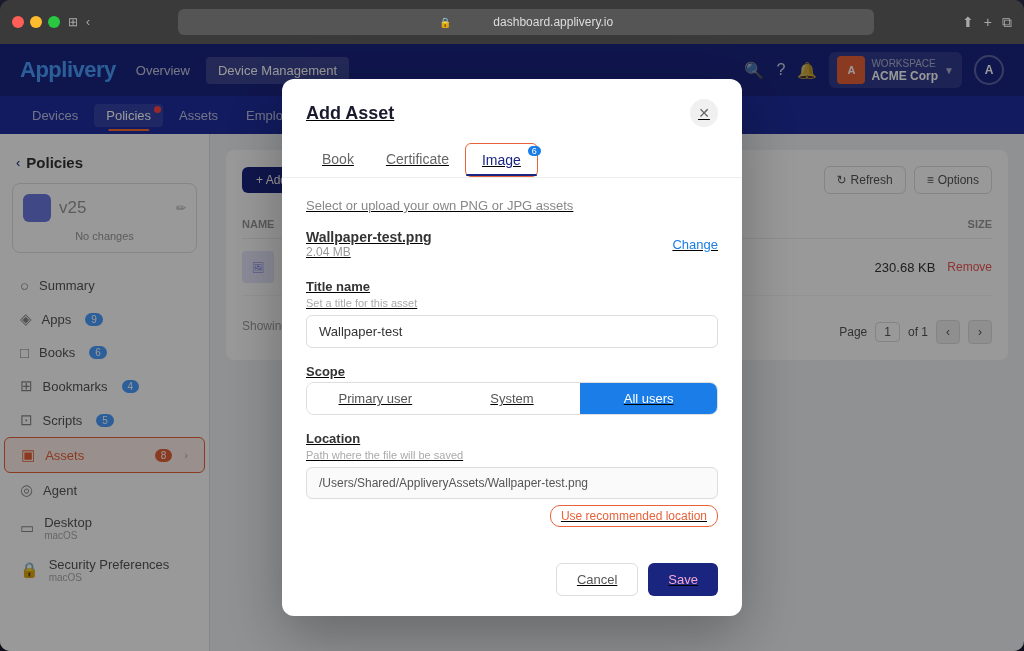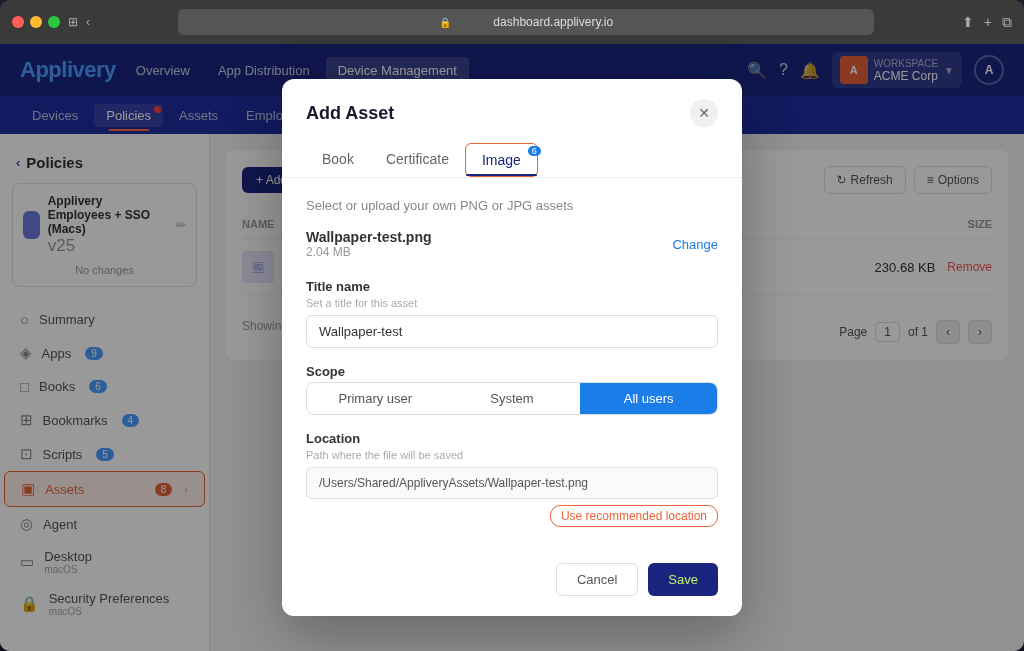--- a/index.html
+++ b/index.html
@@ -24,21 +24,21 @@
     .nav-bar { background: #1a2580; height: 52px; display: flex; align-items: center; padding: 0 20px; gap: 0; flex-shrink: 0; }
     .logo { color: white; font-size: 22px; font-weight: 700; margin-right: 8px; letter-spacing: -0.5px; }
     .logo span { color: #4a9eff; }
     .nav-links { display: flex; gap: 4px; flex: 1; }
     .nav-link { color: rgba(255,255,255,0.75); font-size: 13px; padding: 6px 12px; border-radius: 4px; cursor: pointer; }
     .nav-link.active { background: rgba(255,255,255,0.15); color: white; }
     .nav-actions { display: flex; align-items: center; gap: 12px; }
     .nav-icon { color: rgba(255,255,255,0.8); font-size: 16px; cursor: pointer; }
     .workspace-badge { display: flex; align-items: center; gap: 6px; background: rgba(255,255,255,0.1); border-radius: 6px; padding: 4px 8px; cursor: pointer; }
     .workspace-label { font-size: 10px; color: rgba(255,255,255,0.6); }
-    .workspace-name { font-size: 12px; color: white; font-weight: 400; }
+    .workspace-name { font-size: 12px; color: white; font-weight: 700; }
     .avatar { width: 30px; height: 30px; background: #1a2580; border-radius: 50%; display: flex; align-items: center; justify-content: center; color: white; font-size: 12px; font-weight: 700; border: 2px solid rgba(255,255,255,0.3); }
     .workspace-icon { width: 28px; height: 28px; background: #e8623a; border-radius: 4px; display: flex; align-items: center; justify-content: center; color: white; font-size: 11px; font-weight: 700; }
 
     
     .sub-nav { background: #1e2d9e; display: flex; align-items: center; padding: 0 20px; height: 38px; gap: 4px; flex-shrink: 0; }
     .sub-nav-link { color: rgba(255,255,255,0.7); font-size: 13px; padding: 4px 12px; border-radius: 4px; cursor: pointer; position: relative; }
     .sub-nav-link.active { color: white; background: rgba(255,255,255,0.1); }
     .sub-nav-link.active::after { content: ''; position: absolute; bottom: -4px; left: 50%; transform: translateX(-50%); width: 60%; height: 2px; background: #ff6b35; border-radius: 1px; }
     .badge-dot { position: absolute; top: 2px; right: 2px; width: 7px; height: 7px; background: #ff4444; border-radius: 50%; }
 
@@ -77,21 +77,21 @@
     .remove-link { color: #e55; font-size: 12px; cursor: pointer; }
     .pagination { display: flex; align-items: center; gap: 8px; font-size: 12px; color: #555; margin-top: 12px; justify-content: flex-end; }
     .page-btn { border: 1px solid #ddd; border-radius: 4px; width: 24px; height: 24px; display: flex; align-items: center; justify-content: center; cursor: pointer; color: #555; font-size: 12px; }
     .showing-text { font-size: 12px; color: #999; }
     .file-icon-img { width: 32px; height: 32px; background: #e8e8ff; border-radius: 4px; display: flex; align-items: center; justify-content: center; font-size: 10px; color: #6c7ae0; }
 
     
     .overlay { position: absolute; inset: 0; background: rgba(0,0,0,0.4); display: flex; align-items: center; justify-content: center; z-index: 100; }
     
     
-    .modal { background: white; border-radius: 12px; width: 460px; box-shadow: 0 20px 60px rgba(0,0,0,0.3); }
+    .modal { background: white; border-radius: 12px; width: 460px; box-shadow: 0 20px 60px rgba(0,0,0,0.3); text-decoration: underline; }
     .modal-header { display: flex; align-items: center; justify-content: space-between; padding: 20px 24px 0; }
     .modal-title { font-size: 18px; font-weight: 700; color: #1a1a2e; }
     .modal-close { width: 28px; height: 28px; border-radius: 50%; border: none; background: #f0f0f0; cursor: pointer; display: flex; align-items: center; justify-content: center; font-size: 14px; color: #666; }
     .modal-tabs { display: flex; gap: 0; padding: 16px 24px 0; border-bottom: 1px solid #eee; }
     .modal-tab { padding: 8px 16px; font-size: 14px; color: #666; cursor: pointer; position: relative; }
     .modal-tab.active { color: #1a2580; font-weight: 500; }
     .modal-tab.active::after { content: ''; position: absolute; bottom: 0; left: 0; right: 0; height: 2px; background: #1a2580; border-radius: 1px; }
     .modal-tab.highlighted { border: 1.5px solid #e8623a; border-radius: 6px; color: #1a2580; }
     .tab-badge { position: absolute; top: 2px; right: 2px; width: 7px; height: 7px; background: #4a9eff; border-radius: 50%; }
     .modal-body { padding: 20px 24px; }
@@ -106,21 +106,21 @@
     .form-hint { font-size: 11px; color: #aaa; margin-bottom: 6px; }
     .form-input { width: 100%; border: 1px solid #ddd; border-radius: 6px; padding: 8px 12px; font-size: 13px; color: #333; outline: none; }
     .scope-group { display: flex; border: 1px solid #ddd; border-radius: 8px; overflow: hidden; }
     .scope-option { flex: 1; padding: 8px 0; text-align: center; font-size: 13px; color: #555; cursor: pointer; background: white; border: none; }
     .scope-option.active { background: #1a7de8; color: white; font-weight: 500; }
     .location-input { width: 100%; border: 1px solid #ddd; border-radius: 6px; padding: 8px 12px; font-size: 12px; color: #555; background: #fafafa; }
     .recommended-btn { display: flex; align-items: center; justify-content: flex-end; margin-top: 6px; }
     .recommended-link { font-size: 12px; color: #e8623a; border: 1px solid #e8623a; border-radius: 10px; padding: 3px 10px; cursor: pointer; background: none; }
     .modal-footer { display: flex; justify-content: flex-end; gap: 10px; padding: 0 24px 20px; }
     .btn-cancel { border: 1px solid #ddd; border-radius: 6px; padding: 8px 20px; font-size: 13px; color: #555; background: white; cursor: pointer; }
-    .btn-save { background: #1a2580; color: #bef264; border: none; border-radius: 6px; padding: 8px 20px; font-size: 13px; cursor: pointer; font-weight: 500; }
+    .btn-save { background: #1a2580; color: #f9a8d4; border: none; border-radius: 6px; padding: 8px 20px; font-size: 13px; cursor: pointer; font-weight: 500; }
   </style>
 </head>
 <body>
 
 <div class="browser-frame">
 
   <div class="browser-titlebar">
     <div class="traffic-lights">
       <div class="traffic-light tl-red"></div>
       <div class="traffic-light tl-yellow"></div>
@@ -140,21 +140,20 @@
   </div>
 
   <div class="app">
 
     <div class="nav-bar">
       <div class="logo">
         <span>Applivery</span>
       </div>
       <div class="nav-links">
         <div class="nav-link">Overview</div>
-        <div class="nav-link">App Distribution</div>
         <div class="nav-link active">Device Management</div>
       </div>
       <div class="nav-actions">
         <span class="nav-icon">🔍</span>
         <span class="nav-icon">?</span>
         <span class="nav-icon">🔔</span>
         <div class="workspace-badge">
           <div class="workspace-icon">A</div>
           <div>
             <div class="workspace-label">WORKSPACE</div>
@@ -181,21 +180,20 @@
 
       <div class="sidebar">
         <div class="sidebar-header">
           <span class="sidebar-back">‹</span>
           <span class="sidebar-title">Policies</span>
         </div>
         <div class="policy-card">
           <div class="policy-card-header">
             <div class="policy-icon"></div>
             <div>
-              <div class="policy-name">Applivery Employees + SSO (Macs)</div>
               <div class="policy-version">v25</div>
             </div>
             <span class="edit-icon">✏</span>
           </div>
           <div class="policy-status">No changes</div>
         </div>
 
         <div class="sidebar-item">
           <span class="sidebar-item-icon">○</span>
           <span>Summary</span>

